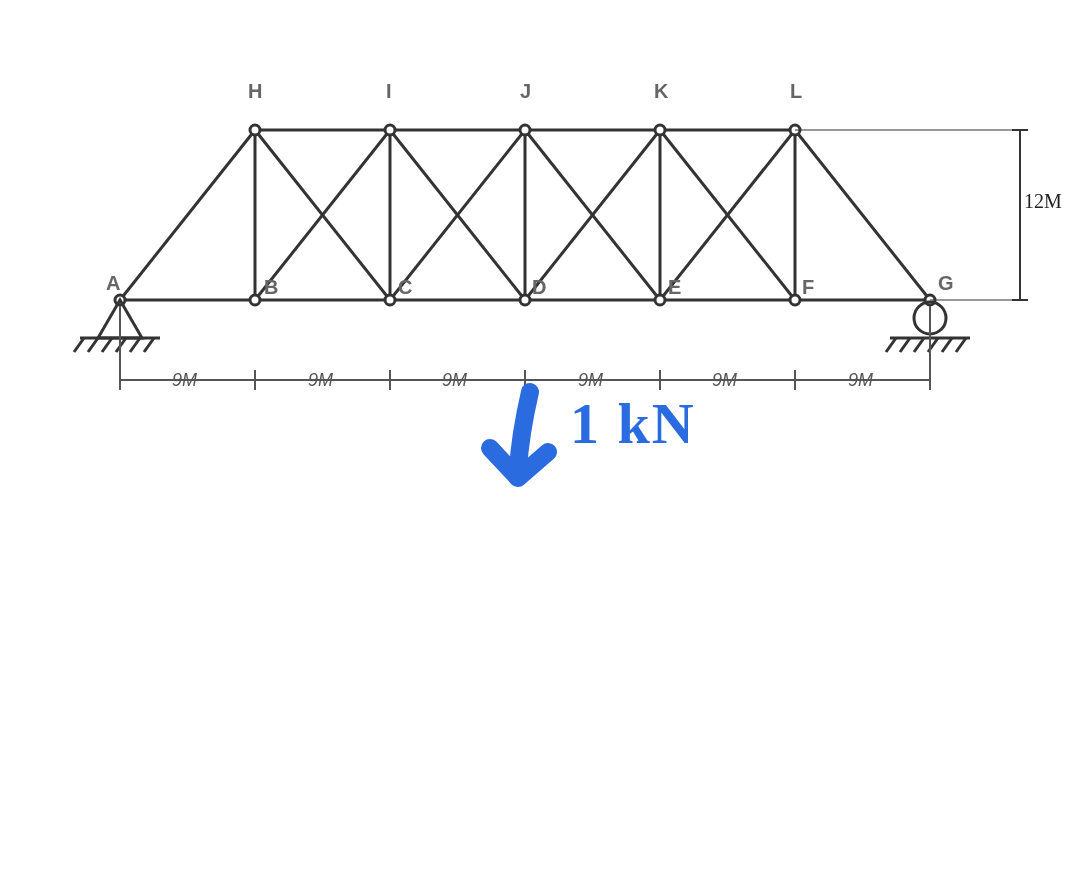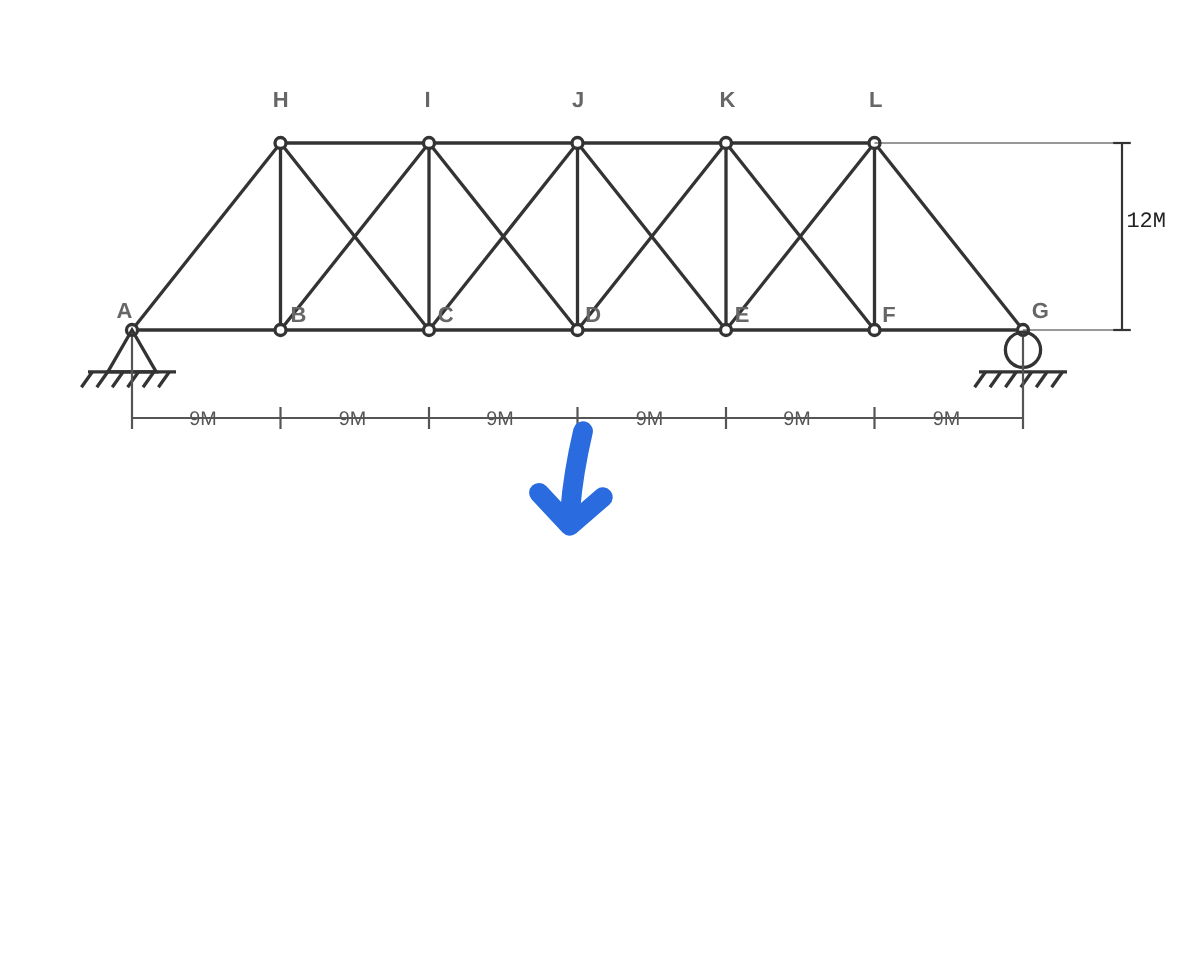--- a/index.html
+++ b/index.html
@@ -28,26 +28,27 @@
     font-size: 20px;
     font-weight: 600;
     color: #666;
     font-family: Arial, sans-serif;
   }
   .dim-label {
     position: absolute;
     font-size: 18px;
     color: #555;
     font-family: Arial, sans-serif;
+    font-style: italic;
   }
   .height-label {
     position: absolute;
     font-size: 20px;
     color: #222;
-    font-family: Liberation Mono, monospace;
+    font-family: Liberation Serif, serif;
   }
   .annot {
     position: absolute;
     font-weight: 700;
     color: #2a6be0;
     font-family: "Segoe Script","Comic Sans MS",cursive;
     font-size: 58px;
     letter-spacing: 2px;
   }
   .text-block {
@@ -183,19 +184,20 @@
     <div class="dim-label" style="left:288px; top:330px;">9M</div>
     <div class="dim-label" style="left:422px; top:330px;">9M</div>
     <div class="dim-label" style="left:558px; top:330px;">9M</div>
     <div class="dim-label" style="left:692px; top:330px;">9M</div>
     <div class="dim-label" style="left:828px; top:330px;">9M</div>
 
     
     <div class="height-label" style="left:1004px; top:150px;">12M</div>
 
     
+    <div class="annot" style="left:550px; top:350px;">1 kN</div>
 
   </div>
 
   <div class="text-block">
   </div>
 
 </div>
 
 </body></html>

